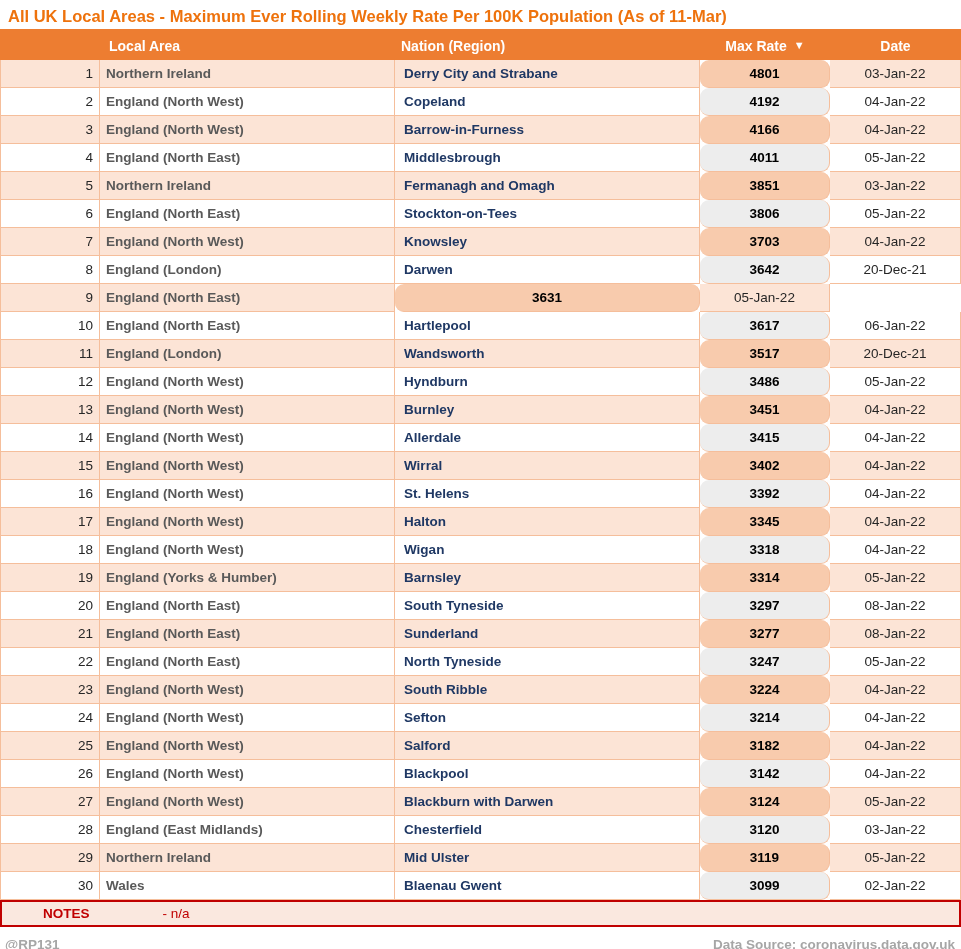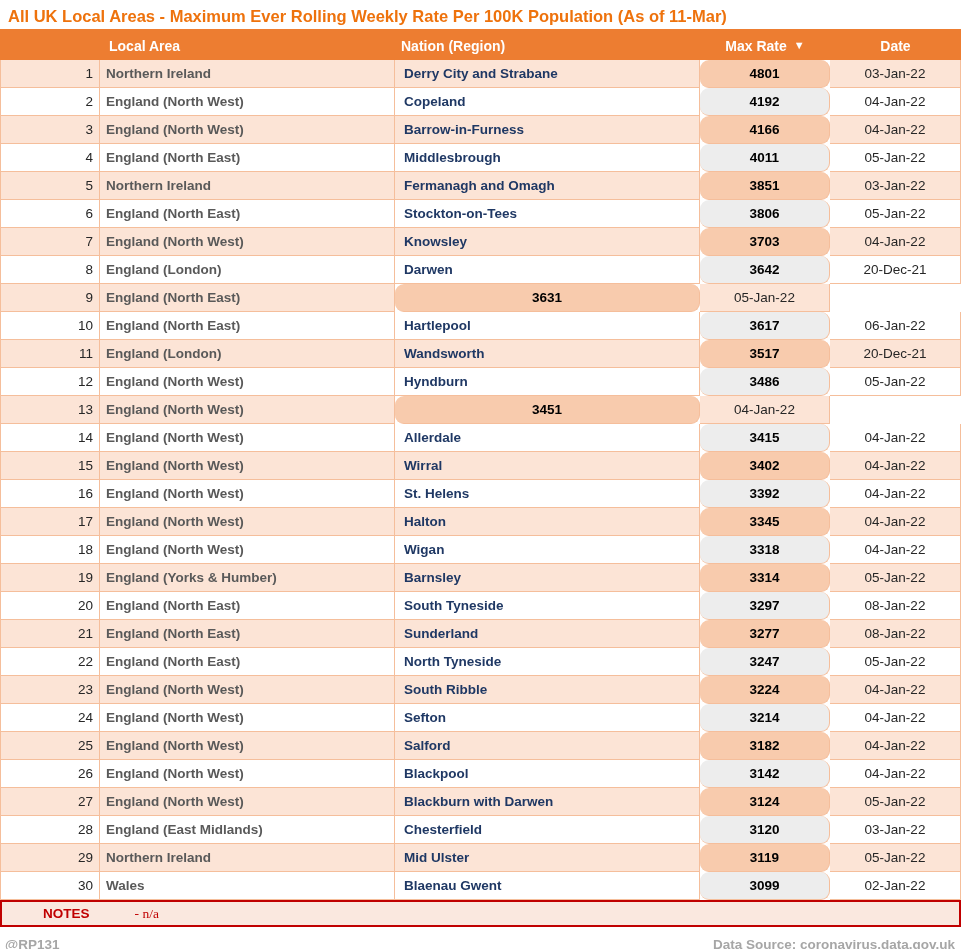--- a/index.html
+++ b/index.html
@@ -51,21 +51,21 @@
   .row.odd .cell{background:var(--row-odd-bg);}
   .row.even .cell{background:var(--row-even-bg);}
   .row.odd .cell.rate{background:var(--rate-odd-bg);}
   .row.even .cell.rate{background:var(--rate-even-bg);}
   .notes{
     height:27px;display:flex;align-items:center;
     border:2px solid var(--notes-red);background:var(--notes-bg);
     padding-left:41px;color:var(--notes-red);font-size:13.5px;gap:37px;
   }
   .notes .notes-label{font-weight:bold;}
-  .notes .notes-text{margin-left:8px;font-family:Liberation Serif, serif;}
+  .notes .notes-text{margin-left:36px;}
   .footer{
     height:35px;display:flex;justify-content:space-between;align-items:center;
     padding:0 6px 0 5px;color:var(--footer-text);
     font-weight:bold;font-size:13.5px;
   }
 </style>
 </head>
 <body>
 
 <div>
@@ -163,20 +163,21 @@
         <div class="grid-row row even">
           <div class="cell num">12</div>
           <div class="cell nation">England (North West)</div>
           <div class="cell area">Hyndburn</div>
           <div class="cell rate">3486</div>
           <div class="cell date">05-Jan-22</div>
         </div>
         <div class="grid-row row odd">
           <div class="cell num">13</div>
           <div class="cell nation">England (North West)</div>
+          <div class="cell area">Burnley</div>
           <div class="cell rate">3451</div>
           <div class="cell date">04-Jan-22</div>
         </div>
         <div class="grid-row row even">
           <div class="cell num">14</div>
           <div class="cell nation">England (North West)</div>
           <div class="cell area">Allerdale</div>
           <div class="cell rate">3415</div>
           <div class="cell date">04-Jan-22</div>
         </div>

